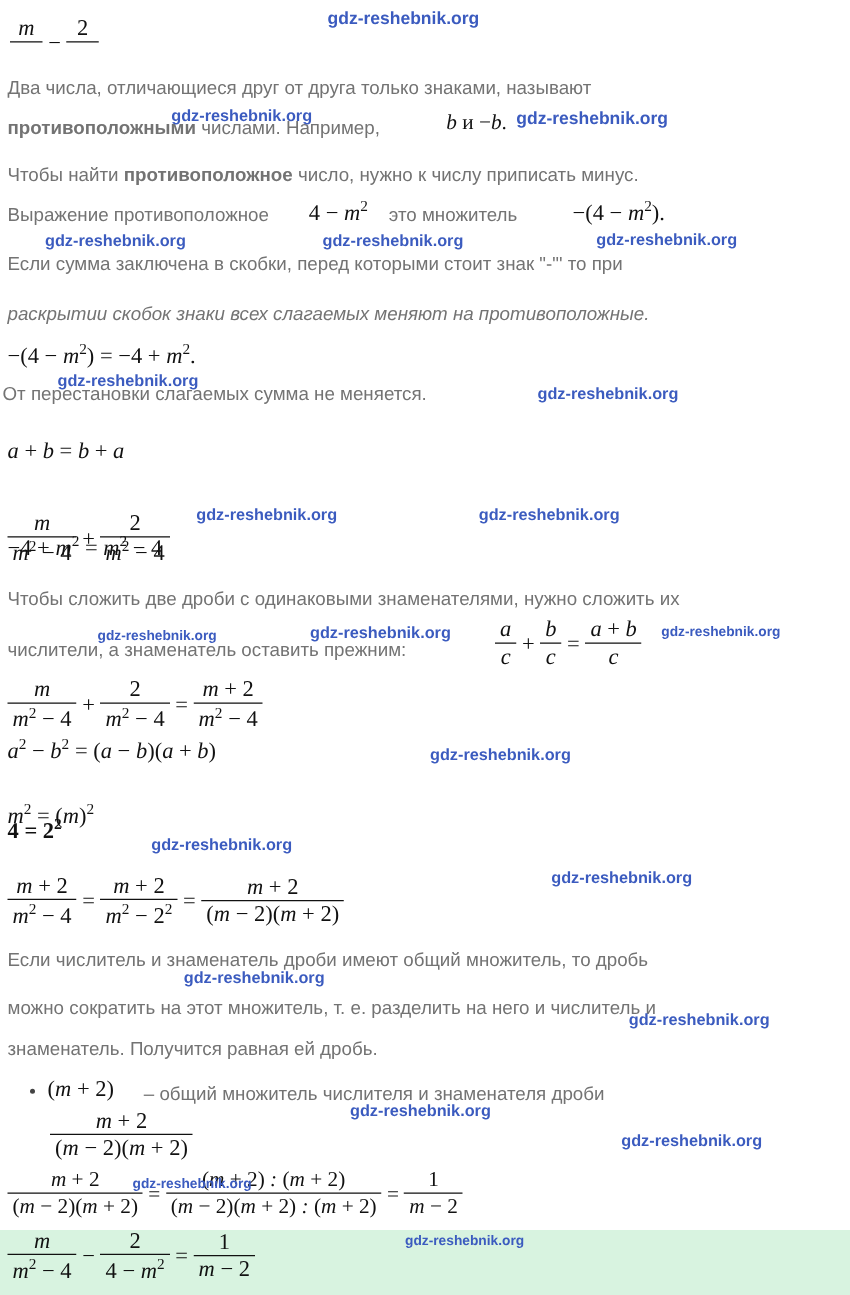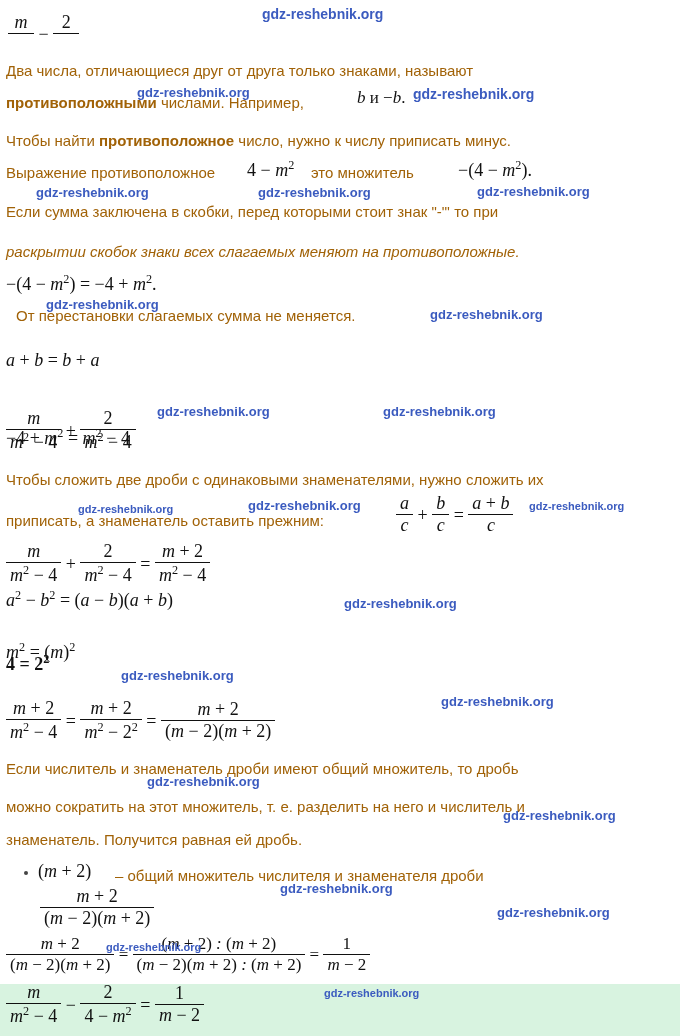--- a/index.html
+++ b/index.html
@@ -21,21 +21,21 @@
     font-family:"Liberation Sans", sans-serif;
     font-weight:bold;
     white-space:nowrap;
     pointer-events:none;
   }
   .wm.small{font-size:11px;}
   .wm.mid{font-size:13px;}
   .wm.big{font-size:14px;}
 
   
-  .ln{position:absolute;white-space:nowrap;font-size:15px;color:#a16207;text-align:center;}
+  .ln{position:absolute;white-space:nowrap;font-size:15px;color:#737373;text-align:center;}
   .ln b{font-weight:bold;}
 
   
   .math{
     font-family:"Liberation Serif", serif;
     font-style:italic;
     font-size:18px;
     color:#111;
     white-space:nowrap;
     position:absolute;
@@ -94,38 +94,38 @@
     <span class="op">−(</span><span class="num">4</span> <span class="op">−</span> m<sup class="ex">2</sup><span class="op">).</span>
   </div>
 
   <div class="ln" style="left:6px;top:203px;">Если сумма заключена в скобки, перед которыми стоит знак "-"' то при</div>
   <div class="ln" style="left:6px;top:243px;font-style:italic;">раскрытии скобок знаки всех слагаемых меняют на противоположные.</div>
 
   <div class="math" style="left:6px;top:272px;">
     <span class="op">−(</span><span class="num">4</span> <span class="op">−</span> m<sup class="ex">2</sup><span class="op">) =</span> <span class="op">−</span><span class="num">4</span> <span class="op">+</span> m<sup class="ex">2</sup><span class="op">.</span>
   </div>
 
-  <div class="ln" style="left:16px;top:307px;">От перестановки слагаемых сумма не меняется.</div>
+  <div class="ln" style="left:2px;top:307px;">От перестановки слагаемых сумма не меняется.</div>
 
   <div class="math" style="left:6px;top:350px;">
     a <span class="op">+</span> b <span class="op">=</span> b <span class="op">+</span> a
   </div>
 
   <div class="math" style="left:6px;top:387px;margin-top:39px;">
     <span class="op">−</span><span class="num">4</span> <span class="op">+</span> m<sup class="ex">2</sup> <span class="op">=</span> m<sup class="ex">2</sup> <span class="op">−</span> <span class="num">4</span>
   </div>
 
   <div class="math" style="left:6px;top:410px;">
     <span class="frac"><span class="top">m</span><span class="bot">m<sup class="ex">2</sup> <span class="op">−</span> <span class="num">4</span></span></span>
     <span class="op">+</span>
     <span class="frac"><span class="top"><span class="num">2</span></span><span class="bot">m<sup class="ex">2</sup> <span class="op">−</span> <span class="num">4</span></span></span>
   </div>
 
   <div class="ln" style="left:6px;top:471px;">Чтобы сложить две дроби с одинаковыми знаменателями, нужно сложить их</div>
-  <div class="ln" style="left:6px;top:512px;">приписать, а знаменатель оставить прежним:</div>
+  <div class="ln" style="left:6px;top:512px;">числители, а знаменатель оставить прежним:</div>
 
   <div class="math" style="left:396px;top:495px;">
     <span class="frac"><span class="top">a</span><span class="bot">c</span></span>
     <span class="op">+</span>
     <span class="frac"><span class="top">b</span><span class="bot">c</span></span>
     <span class="op">=</span>
     <span class="frac"><span class="top">a <span class="op">+</span> b</span><span class="bot">c</span></span>
   </div>
 
   <div class="math" style="left:6px;top:543px;">

